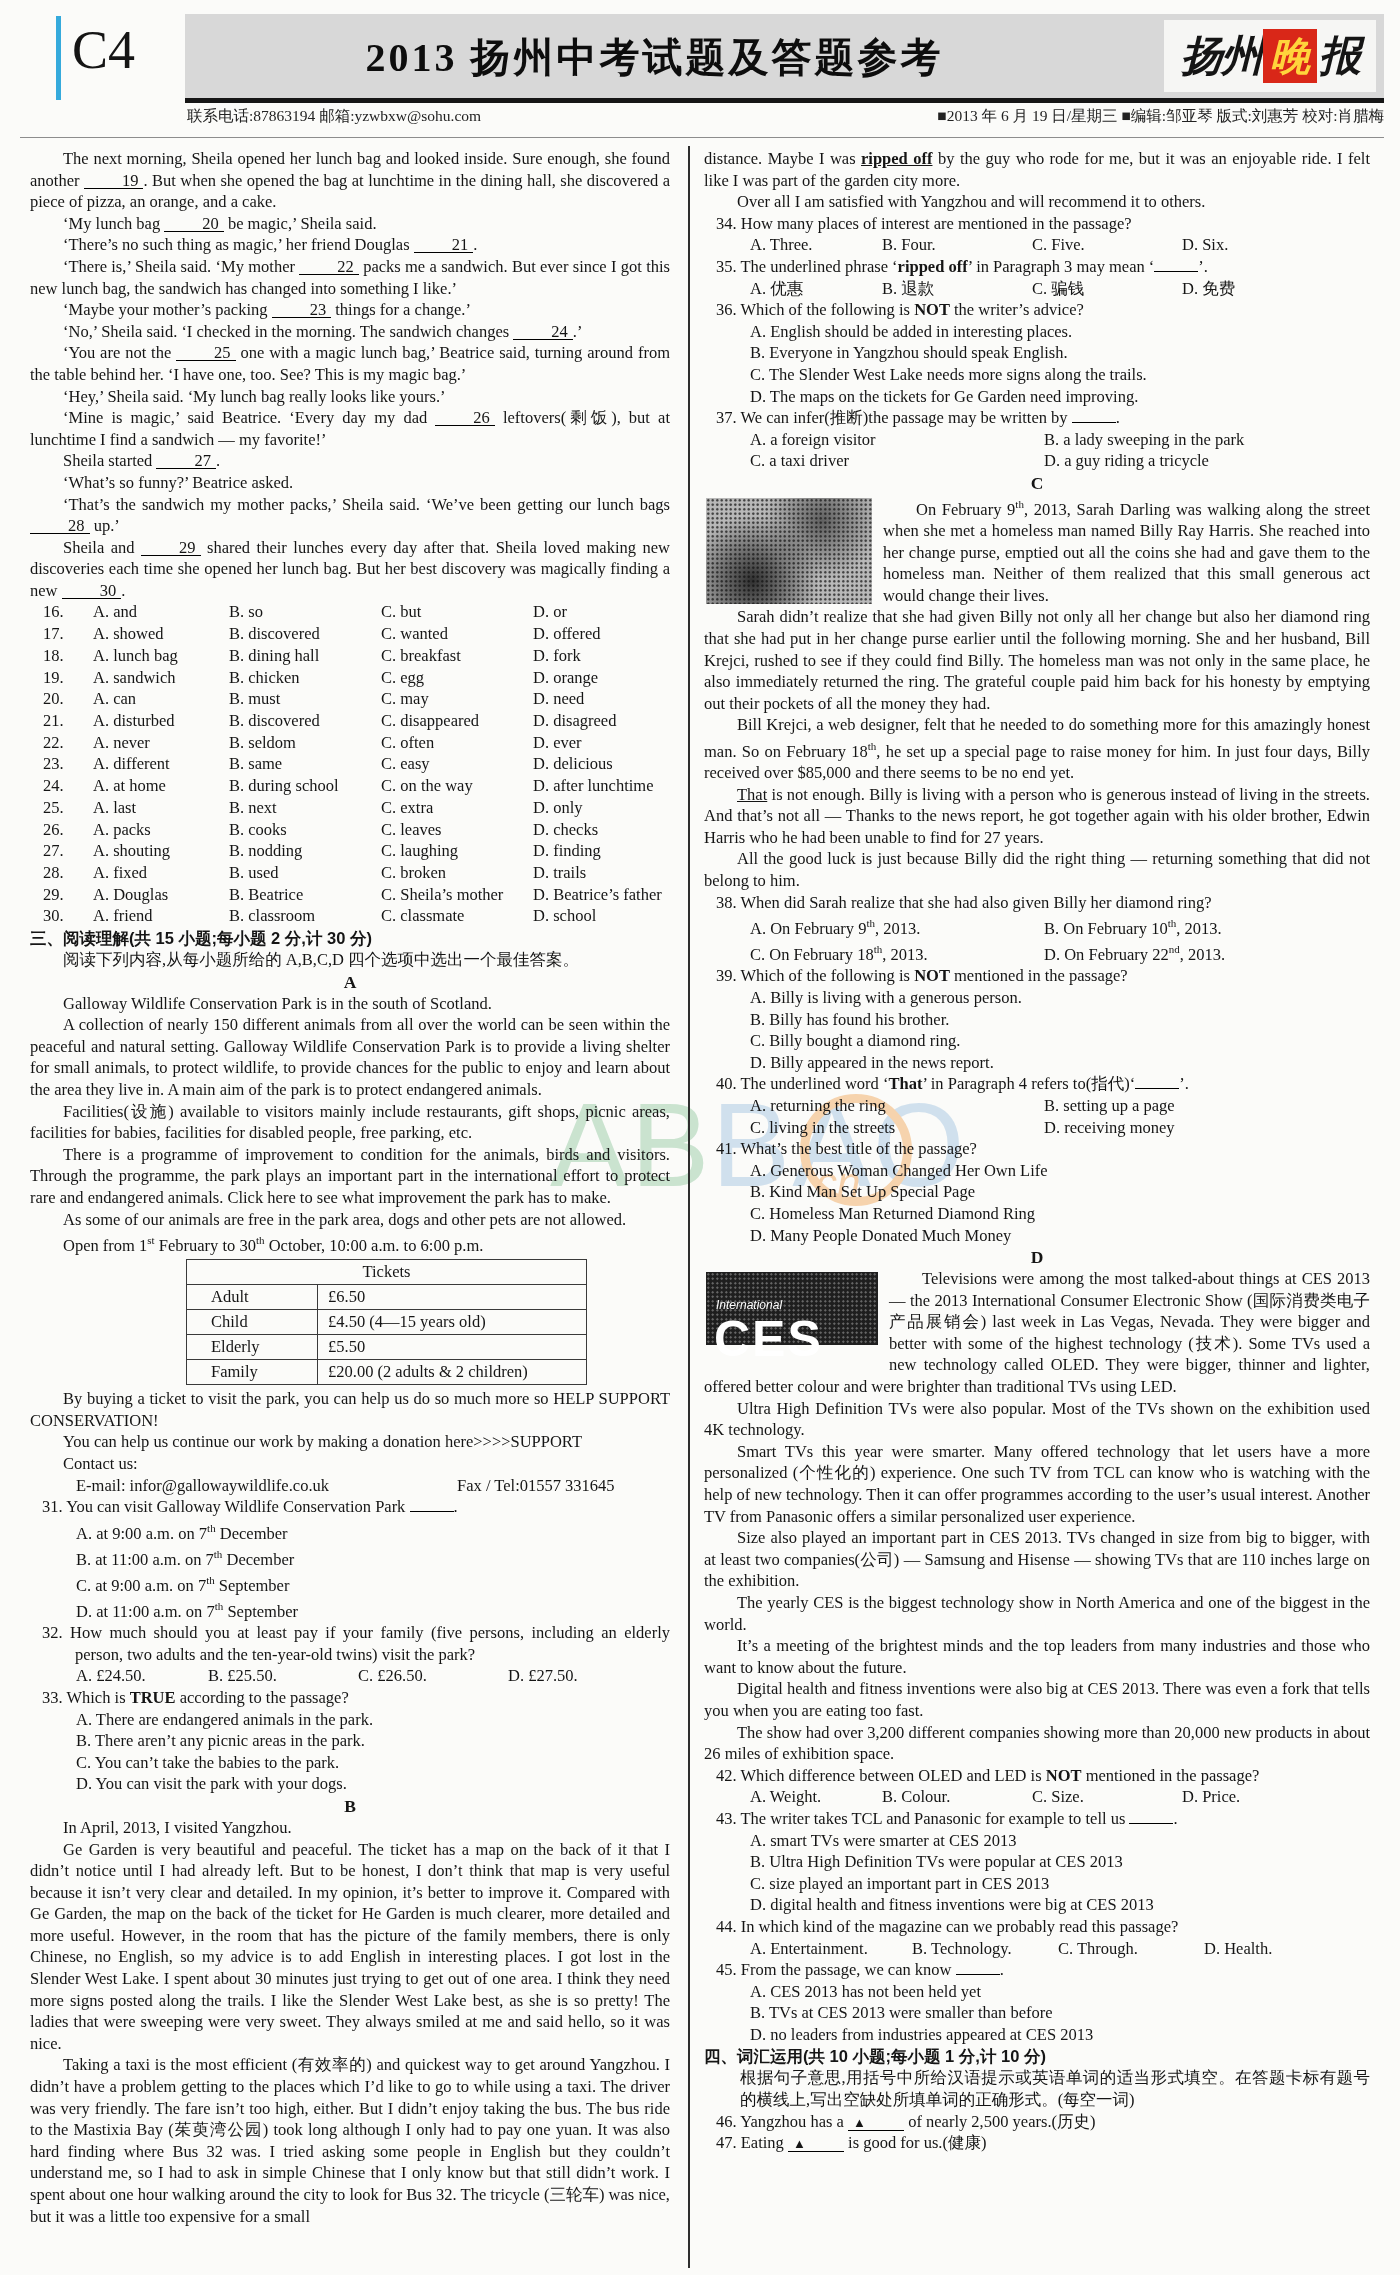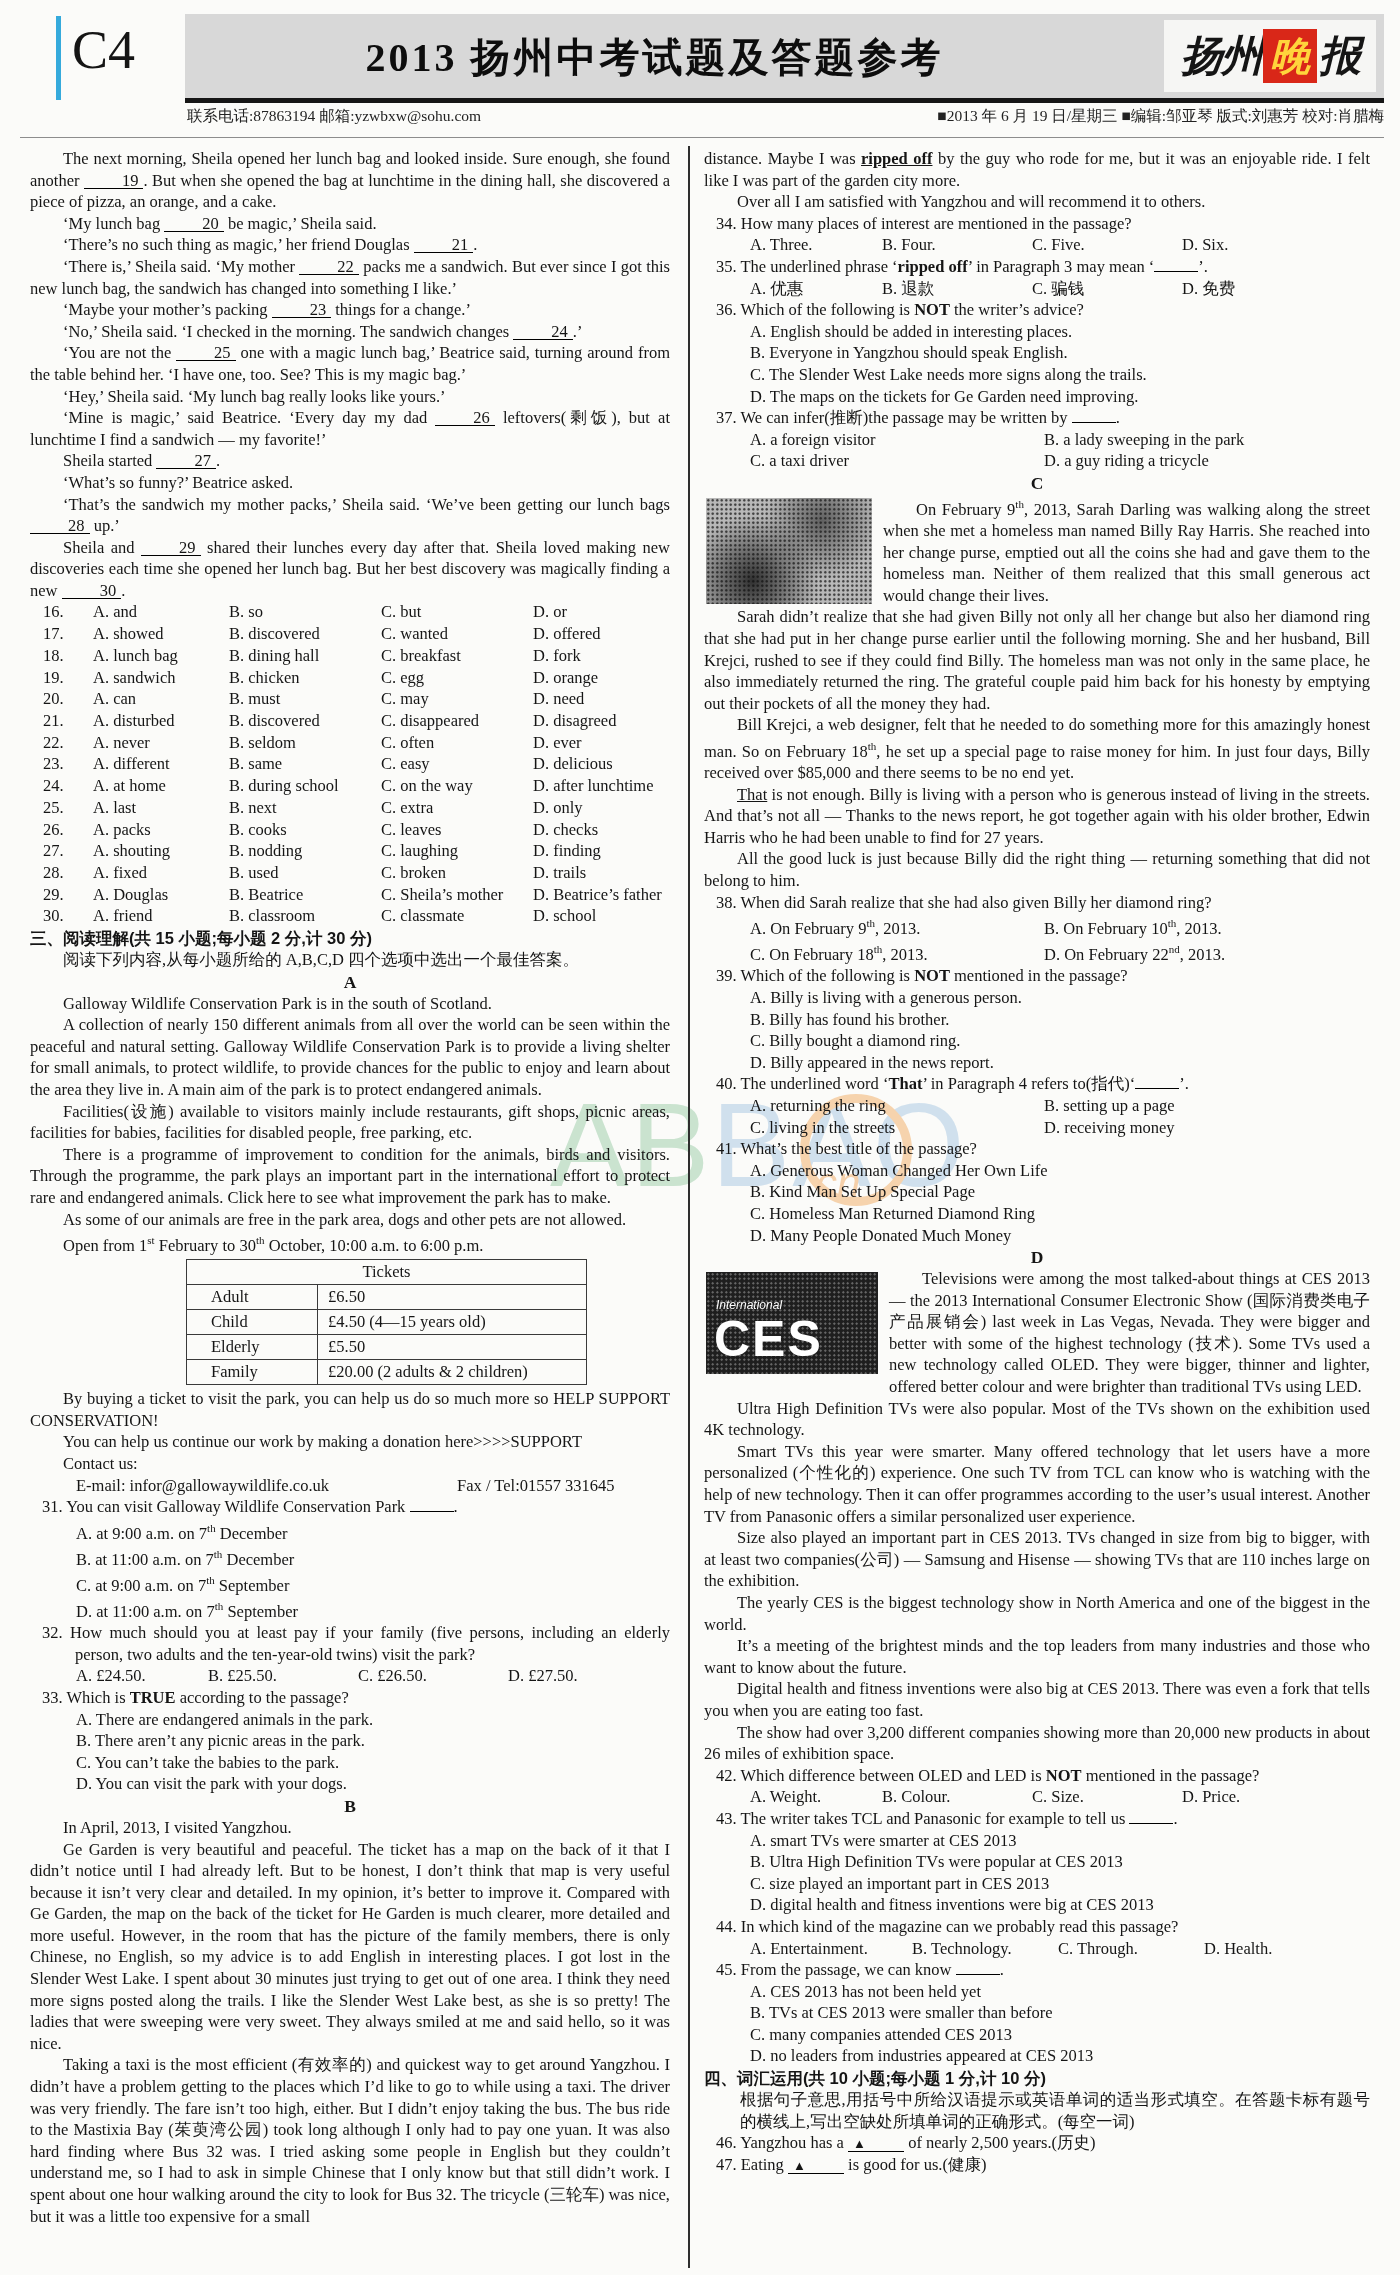--- a/index.html
+++ b/index.html
@@ -51,21 +51,21 @@
   .tickets th{text-align:center;}
   .tickets .c1{width:96px;padding-left:24px;}
   .tickets .c2{width:248px;}
   
   .photoC{float:left;width:166px;height:106px;margin:4px 11px 2px 2px;
     background:
       radial-gradient(circle at 28% 78%, rgba(15,15,15,.8), rgba(15,15,15,0) 45%),
       radial-gradient(circle at 70% 22%, rgba(25,25,25,.55), rgba(0,0,0,0) 40%),
       radial-gradient(#3c3c3c 1.1px, rgba(0,0,0,0) 1.35px);
     background-size:100% 100%,100% 100%,4.5px 4.5px;background-color:#b9b9b9;}
-  .cesimg{float:left;width:172px;height:102px;margin:4px 11px 18px 2px;position:relative;color:#fff;
+  .cesimg{float:left;width:172px;height:73px;margin:4px 11px 18px 2px;position:relative;color:#fff;
     background:radial-gradient(rgba(235,235,235,.38) 1px, rgba(0,0,0,0) 1.25px);
     background-size:4.5px 4.5px;background-color:#1e1e1e;}
   .ces-int{position:absolute;left:10px;top:26px;font-family:"Liberation Sans",sans-serif;font-style:italic;font-size:12px;}
   .ces-big{position:absolute;left:8px;top:38px;font-family:"Liberation Sans",sans-serif;font-weight:bold;font-size:50px;letter-spacing:2px;}
   .emailrow{display:flex;margin:0;font-size:16.5px;line-height:21.6px;}
   .emailrow .e1{margin-left:46px;}
   .emailrow .e2{margin-left:128px;}
 </style>
 </head>
 <body>
@@ -366,21 +366,20 @@
     <div class="opt4 opt4b">
       <span>A. Entertainment.</span>
       <span>B. Technology.</span>
       <span>C. Through.</span>
       <span>D. Health.</span>
     </div>
     <p class="stem">45. From the passage, we can know <span class="bl"></span>.</p>
     <div class="optlines">
       <p>A. CES 2013 has not been held yet</p>
       <p>B. TVs at CES 2013 were smaller than before</p>
-      <p>C. many companies attended CES 2013</p>
       <p>D. no leaders from industries appeared at CES 2013</p>
     </div>
 
     <p class="cnbold">四、词汇运用(共 10 小题;每小题 1 分,计 10 分)</p>
     <p class="para cnintro2">根据句子意思,用括号中所给汉语提示或英语单词的适当形式填空。在答题卡标有题号的横线上,写出空缺处所填单词的正确形式。(每空一词)</p>
     <p class="stem">46. Yangzhou has a <span class="tb">▲</span> of nearly 2,500 years.(历史)</p>
     <p class="stem">47. Eating <span class="tb">▲</span> is good for us.(健康)</p>
   </div>
 
 </div>

